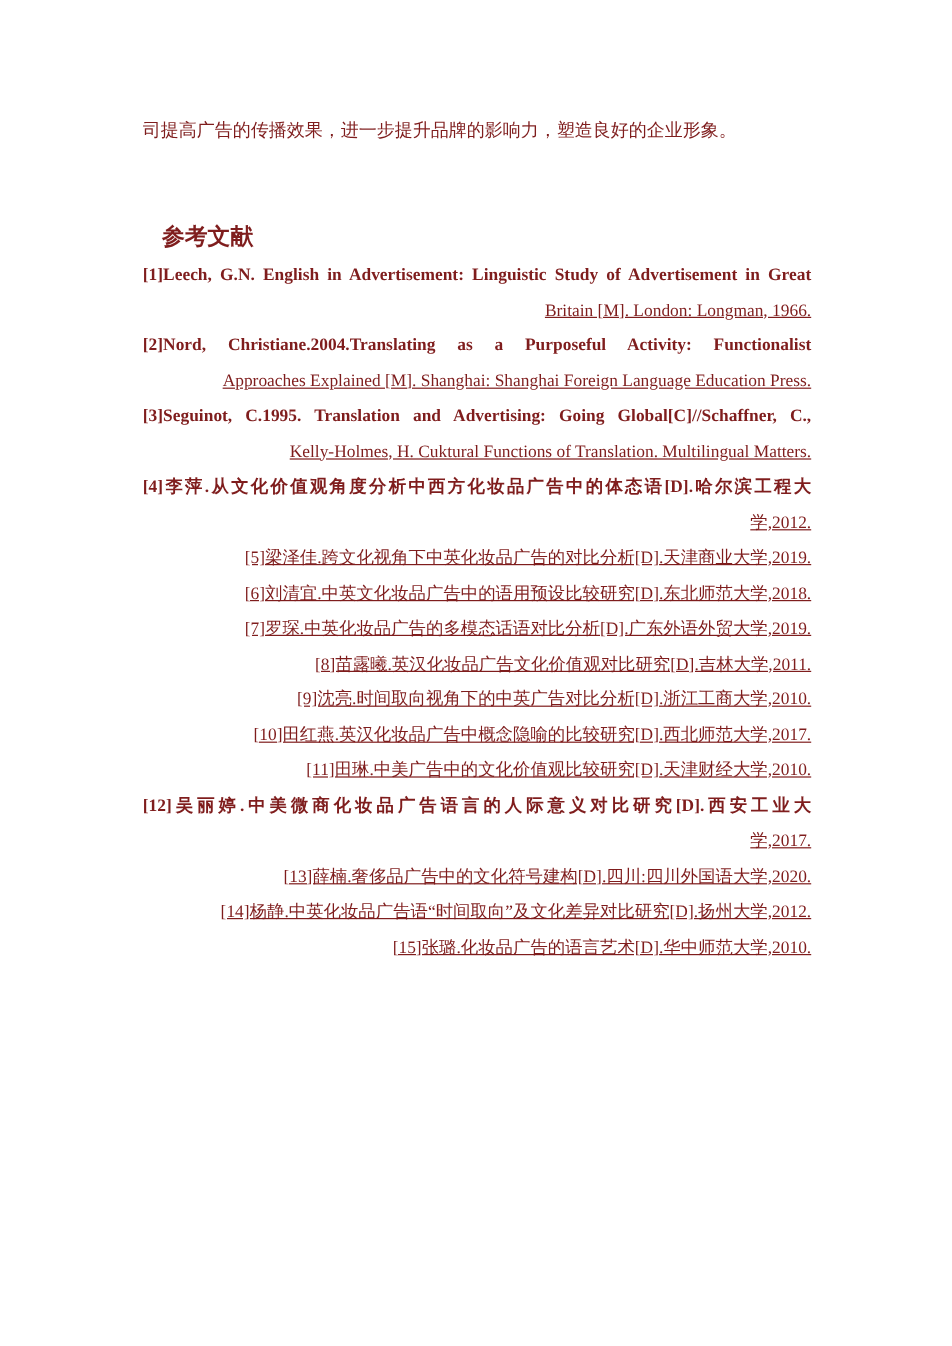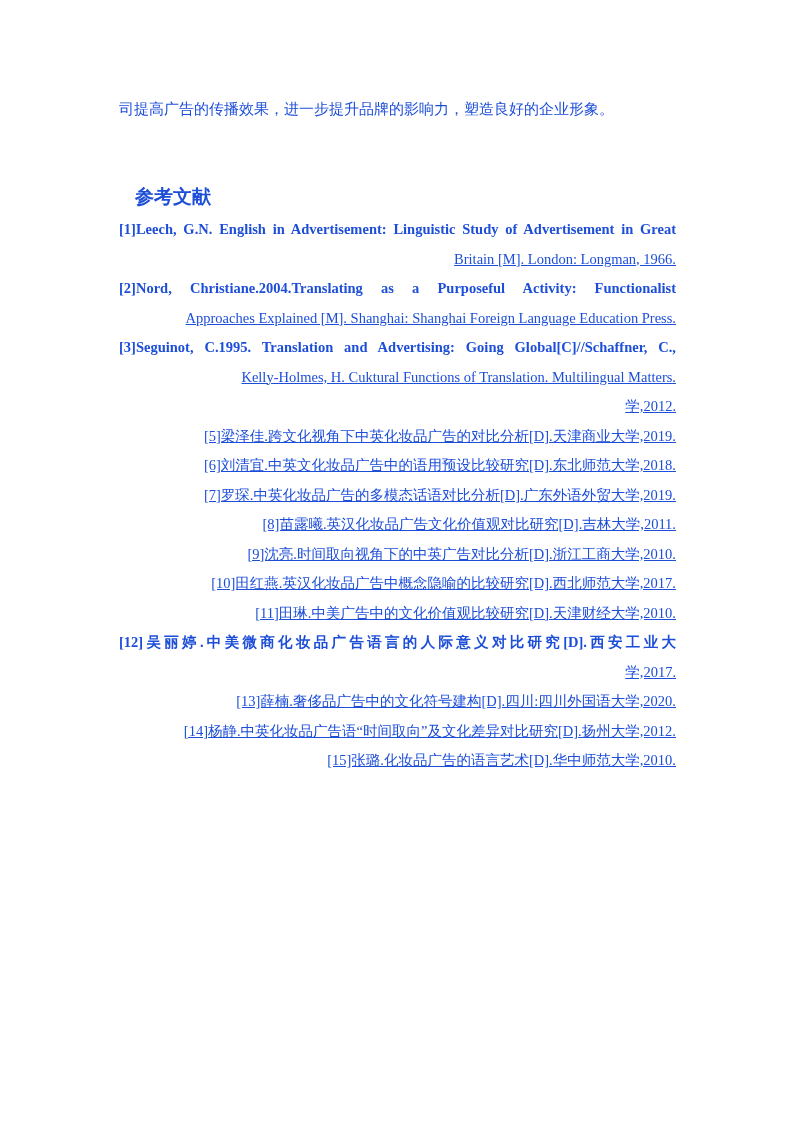--- a/index.html
+++ b/index.html
@@ -5,21 +5,21 @@
   html, body {
     margin: 0;
     padding: 0;
     background: #ffffff;
   }
   .page {
     position: relative;
     width: 793px;
     height: 956px;
     background: #ffffff;
-    color: #1d4ed8;
+    color: #7f1d1d;
     font-family: "Liberation Serif", "DejaVu Serif", serif;
     overflow: hidden;
   }
   .body-text {
     position: absolute;
     left: 119px;
     top: 97px;
     width: 557px;
     font-size: 15px;
     line-height: 24px;
@@ -73,20 +73,21 @@
 
   <h2 class="heading">参考文献</h2>
 
   <div class="references">
       <div class="ref-line full">[1]Leech, G.N. English in Advertisement: Linguistic Study of Advertisement in Great</div>
       <div class="ref-line last">Britain [M]. London: Longman, 1966.</div>
       <div class="ref-line full">[2]Nord, Christiane.2004.Translating as a Purposeful Activity: Functionalist</div>
       <div class="ref-line last">Approaches Explained [M]. Shanghai: Shanghai Foreign Language Education Press.</div>
       <div class="ref-line full">[3]Seguinot, C.1995. Translation and Advertising: Going Global[C]//Schaffner, C.,</div>
       <div class="ref-line last">Kelly-Holmes, H. Cuktural Functions of Translation. Multilingual Matters.</div>
+      <div class="ref-line full">[4]李萍.从文化价值观角度分析中西方化妆品广告中的体态语[D].哈尔滨工程大</div>
       <div class="ref-line last">学,2012.</div>
       <div class="ref-line last">[5]梁泽佳.跨文化视角下中英化妆品广告的对比分析[D].天津商业大学,2019.</div>
       <div class="ref-line last">[6]刘清宜.中英文化妆品广告中的语用预设比较研究[D].东北师范大学,2018.</div>
       <div class="ref-line last">[7]罗琛.中英化妆品广告的多模态话语对比分析[D].广东外语外贸大学,2019.</div>
       <div class="ref-line last">[8]苗露曦.英汉化妆品广告文化价值观对比研究[D].吉林大学,2011.</div>
       <div class="ref-line last">[9]沈亮.时间取向视角下的中英广告对比分析[D].浙江工商大学,2010.</div>
       <div class="ref-line last">[10]田红燕.英汉化妆品广告中概念隐喻的比较研究[D].西北师范大学,2017.</div>
       <div class="ref-line last">[11]田琳.中美广告中的文化价值观比较研究[D].天津财经大学,2010.</div>
       <div class="ref-line full">[12]吴丽婷.中美微商化妆品广告语言的人际意义对比研究[D].西安工业大</div>
       <div class="ref-line last">学,2017.</div>

